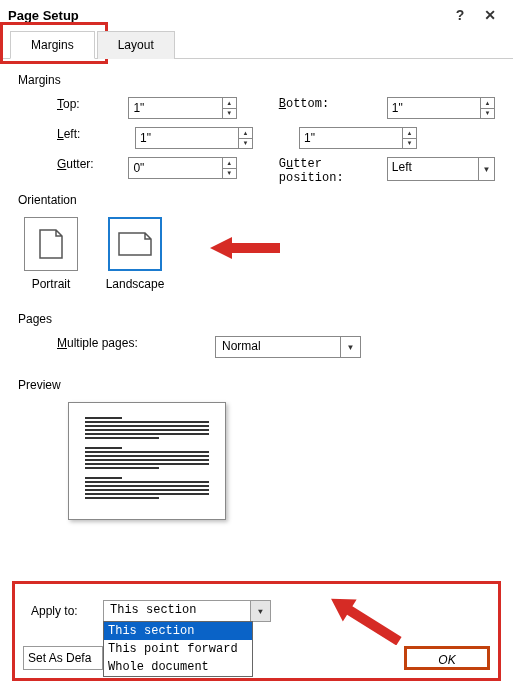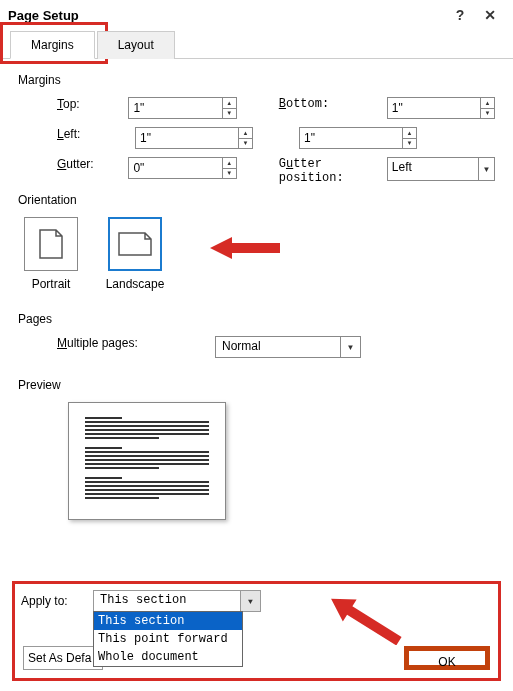--- a/index.html
+++ b/index.html
@@ -127,21 +127,21 @@
   }
   .preview-box div { height: 2px; background: #333; }
   .preview-box .short { width: 30%; }
   .preview-box .mid { width: 60%; }
   .preview-box .gap { background: transparent; height: 4px; }
   .footer-area {
     position: absolute;
     left: 12px; right: 12px; bottom: 10px;
     height: 100px;
     border: 3px solid #d62b25;
-    padding: 6px;
+    padding: 16px;
   }
   .apply-row { display:flex; align-items:center; gap: 8px; }
   .apply-label { width: 64px; }
   .apply-combo-wrapper { position: relative; width: 168px; font-family: Liberation Mono, monospace; }
   .apply-combo { display:flex; border:1px solid #999; height:22px; background:#fff; }
   .apply-combo .val { flex:1; padding:2px 6px; }
   .apply-combo .arrow { width:20px; border-left:1px solid #999; background:#e5e5e5;
     display:flex; align-items:center; justify-content:center; font-size:8px; color:#333;}
   .dropdown {
     position:absolute; top:21px; left:0; width:150px;
@@ -152,21 +152,21 @@
   .setdefault-row {
     position:absolute; left:8px; bottom:8px;
     display:flex; align-items:center; gap: 12px;
     right: 8px;
   }
   .btn-std {
     width: 86px; height: 24px;
     border: 1px solid #999; background:#fff;
     text-align:center; line-height:22px; font-size:12px;
   }
-  .btn-ok { border: 5px solid #c2410c; }
+  .btn-ok { border: 3px solid #c2410c; font-style: italic; }
   .spacer { flex:1; }
   .big-red-arrow {
     position: absolute;
     right: 108px; bottom: 46px;
     pointer-events:none;
   }
 </style>
 </head>
 <body>
 

